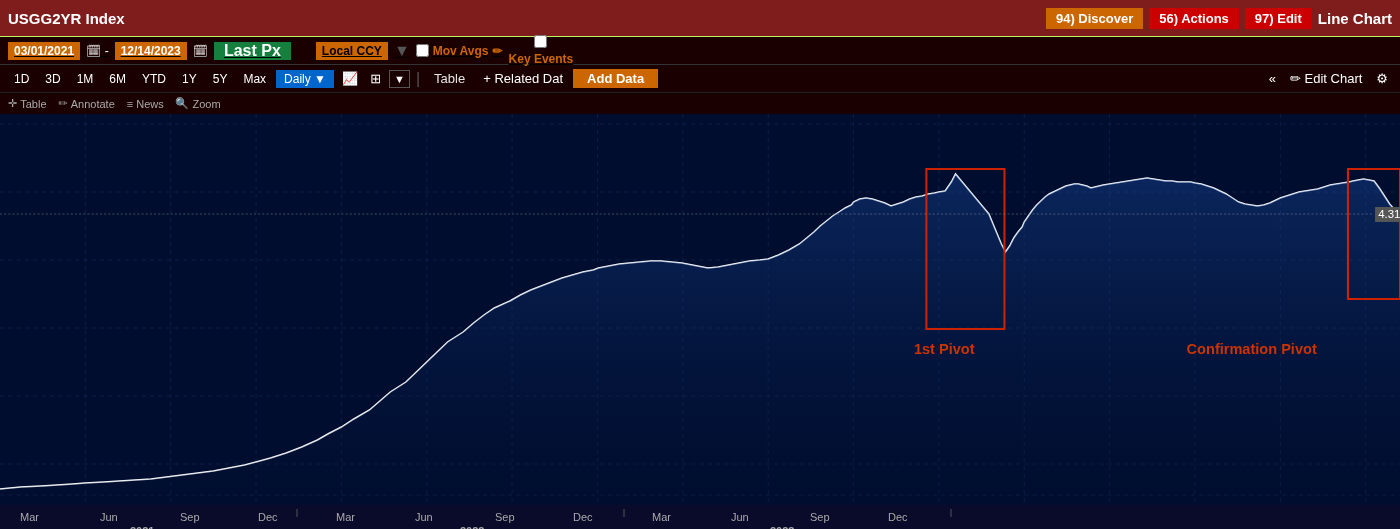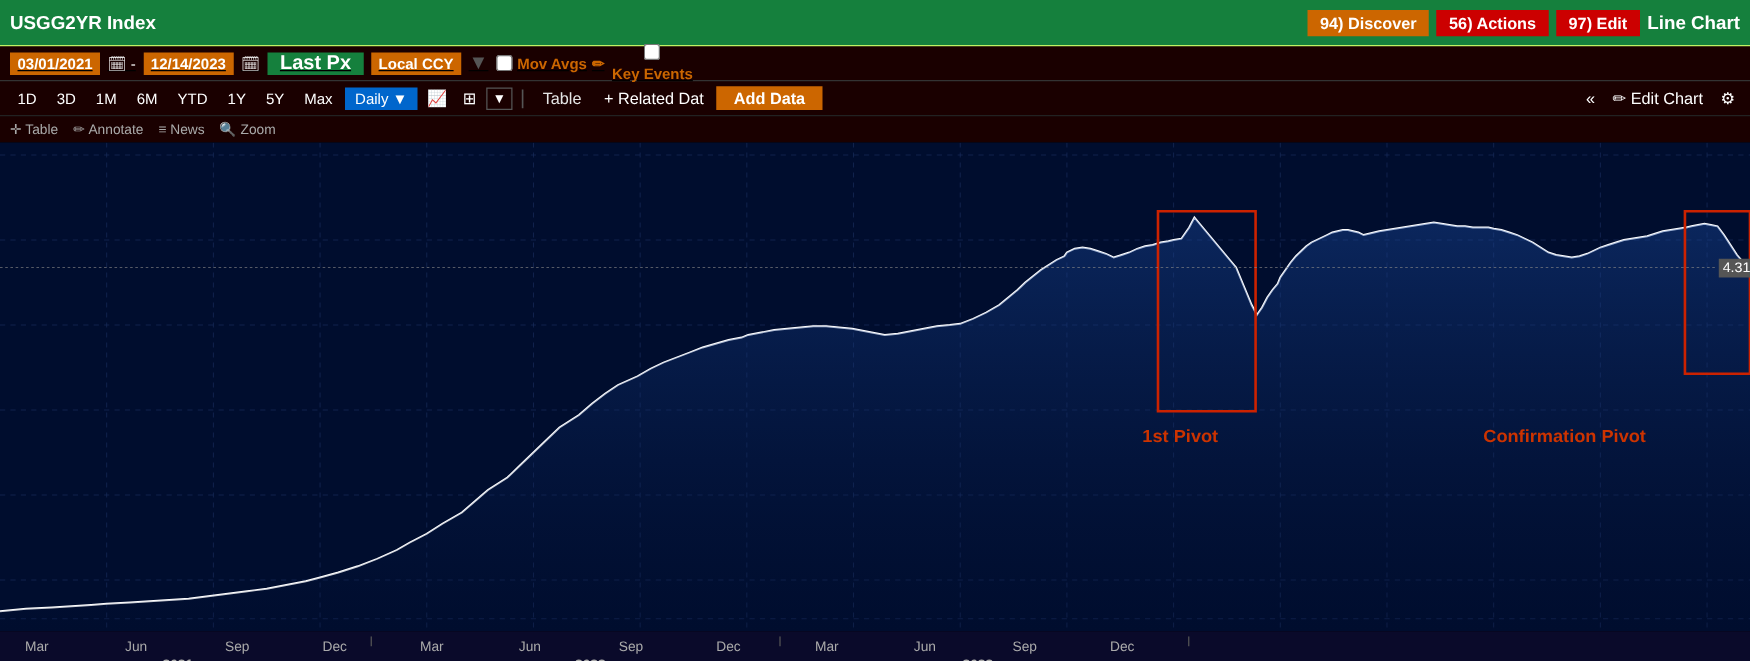--- a/index.html
+++ b/index.html
@@ -8,21 +8,21 @@
       height: 529px;
       overflow: hidden;
       font-family: Arial, sans-serif;
       background: #000;
     }
 
     
     .top-bar {
       display: flex;
       align-items: center;
-      background: #15803d;
+      background: #7f1d1d;
       height: 36px;
       padding: 0 8px;
       gap: 6px;
     }
     .ticker-label {
       color: #fff;
       font-size: 15px;
       font-weight: bold;
       flex: 1;
     }
@@ -79,26 +79,27 @@
       background: #15803d;
       color: #fff;
       border: none;
       padding: 0 10px;
       font-size: 16px;
       font-weight: bold;
       cursor: pointer;
     }
     .ccy-select {
       background: #cc6600;
-      color: #ffffff;
+      color: #000000;
       border: none;
       padding: 2px 6px;
       font-size: 12px;
       font-weight: bold;
       cursor: pointer;
+      margin-left: 19px;
     }
     .checkbox-group {
       display: flex;
       align-items: center;
       gap: 4px;
       color: #cc6600;
       font-size: 12px;
       font-weight: bold;
     }
     .checkbox-group input { cursor: pointer; }

